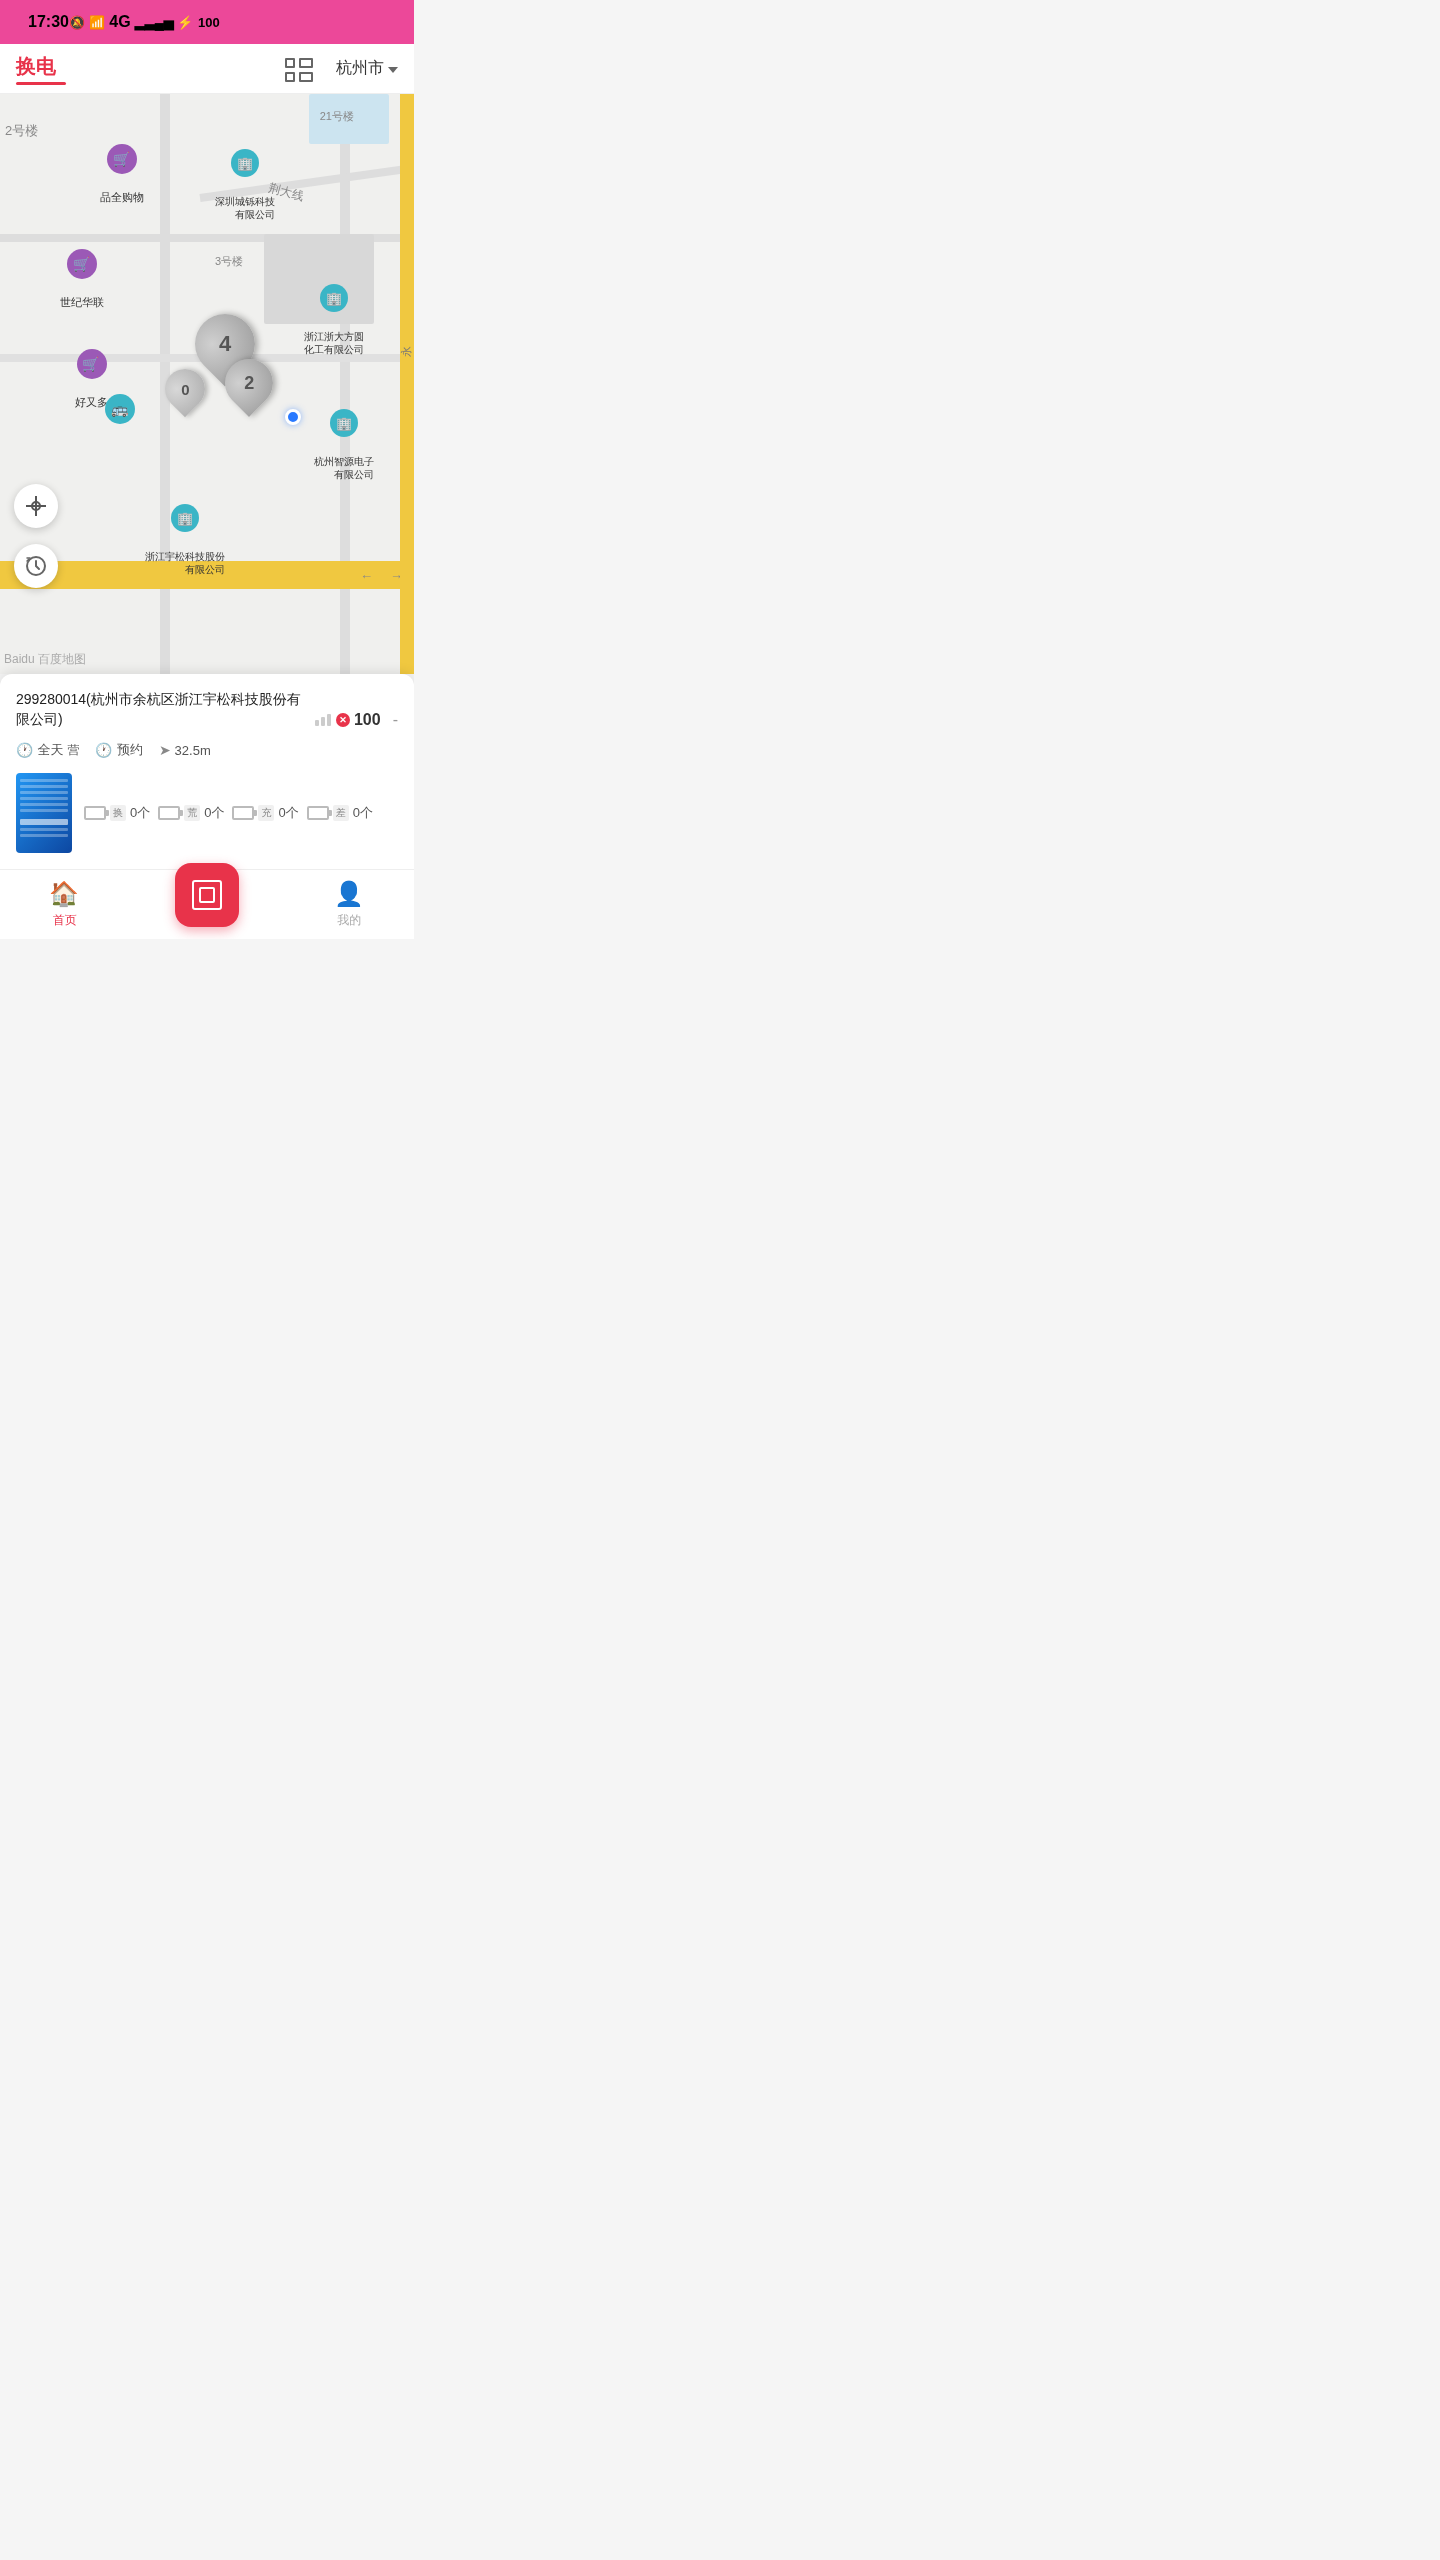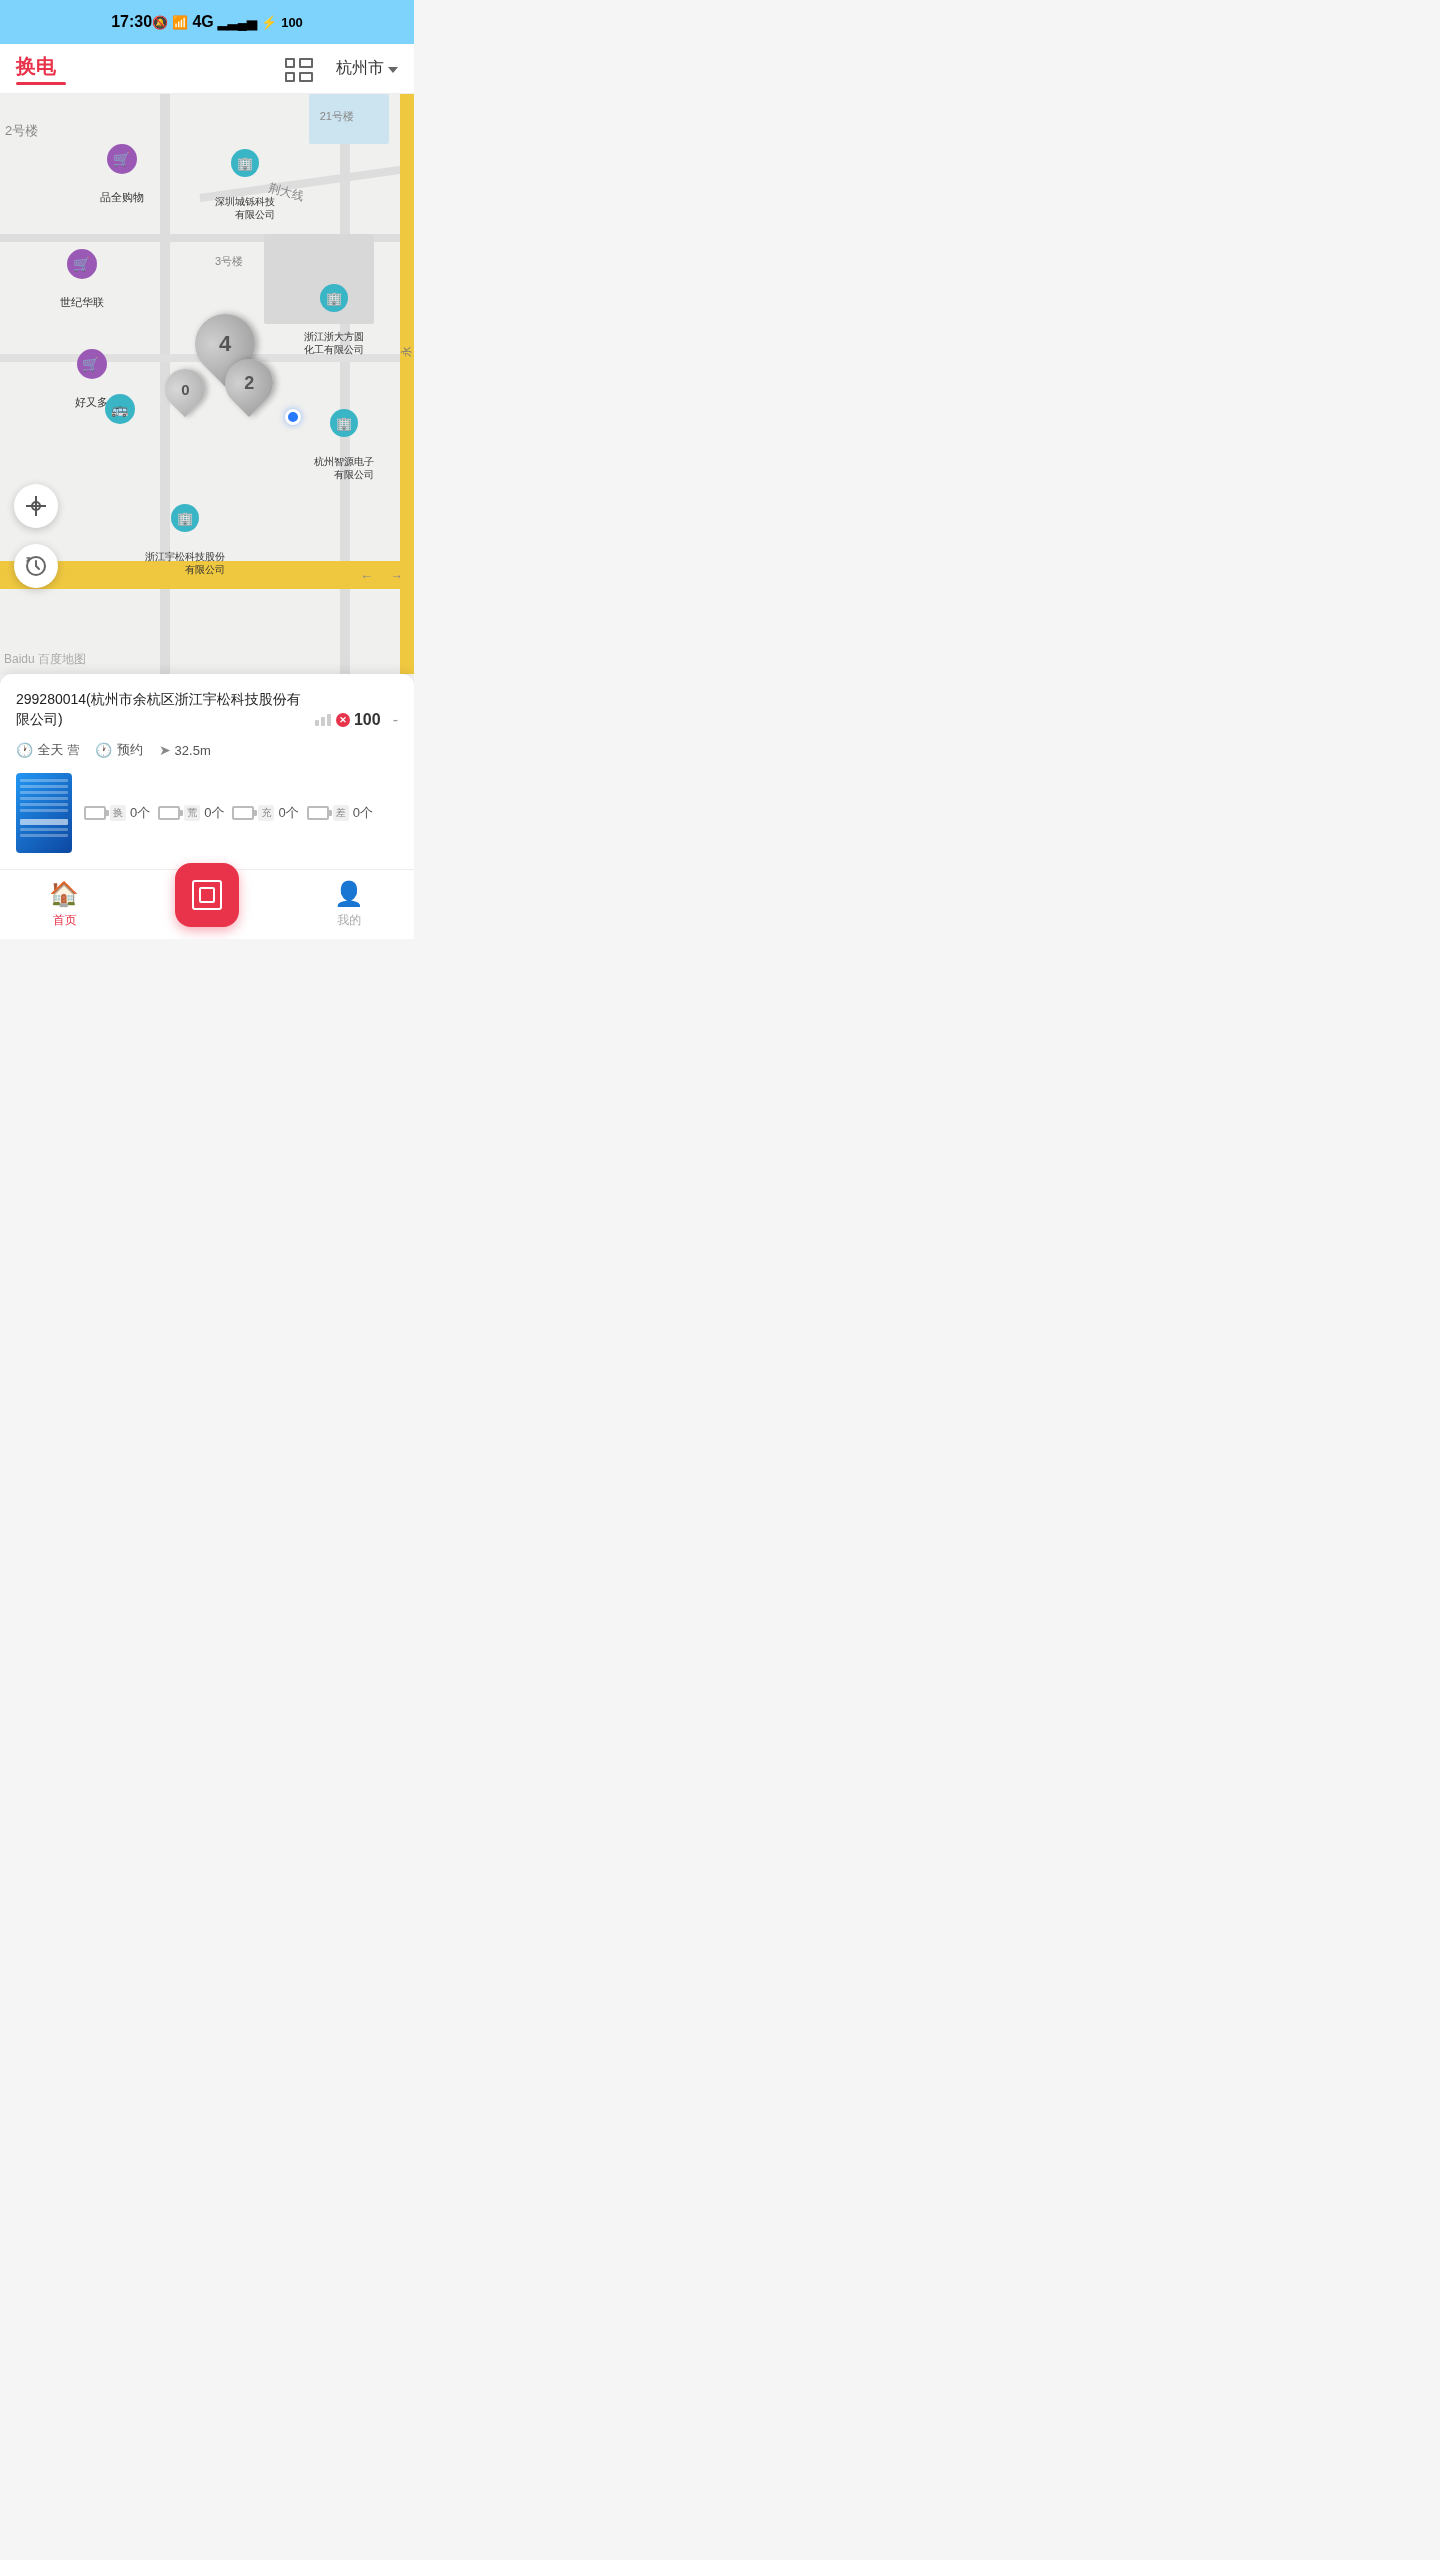--- a/index.html
+++ b/index.html
@@ -7,26 +7,26 @@
       width: 414px;
       min-height: 896px;
       font-family: -apple-system, 'PingFang SC', 'Microsoft YaHei', sans-serif;
       background: #f5f5f5;
       overflow-x: hidden;
       position: relative;
     }
 
     
     .status-bar {
-      background: #7dd3fc;
+      background: #ec4899;
       height: 44px;
       display: flex;
       align-items: center;
-      justify-content: center;
-      padding: 0 0;
+      justify-content: flex-start;
+      padding: 0 28px;
       font-size: 15px;
       font-weight: 600;
       position: relative;
       z-index: 100;
     }
     .status-time { font-size: 16px; font-weight: 700; }
     .status-icons { display: flex; align-items: center; gap: 4px; font-size: 13px; }
 
     
     .header {

